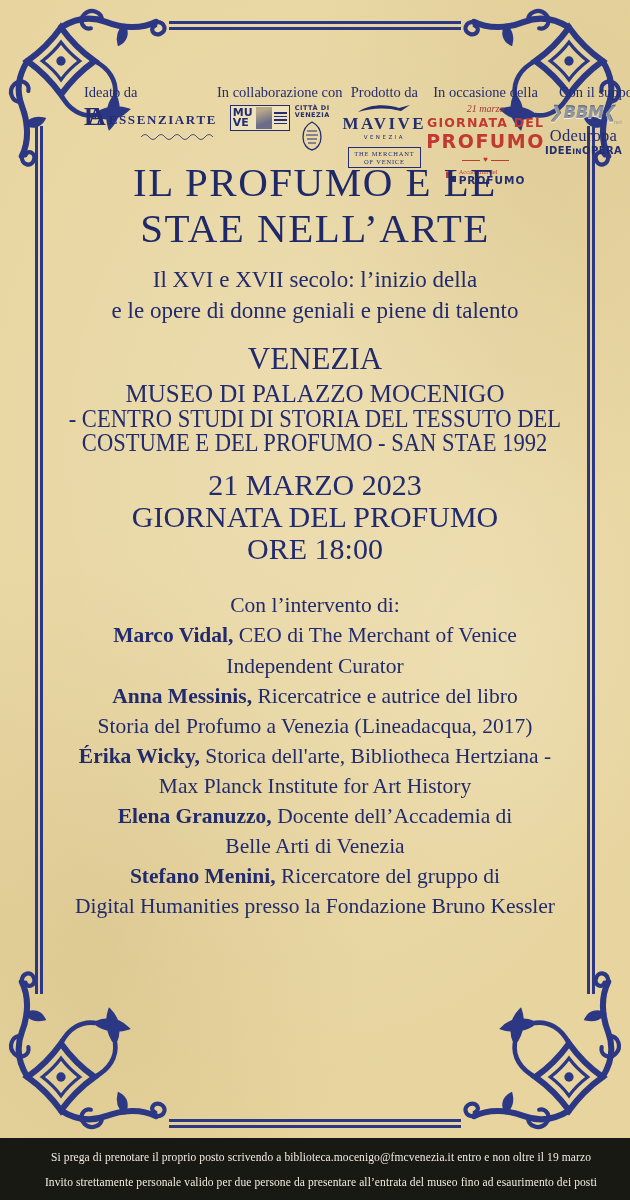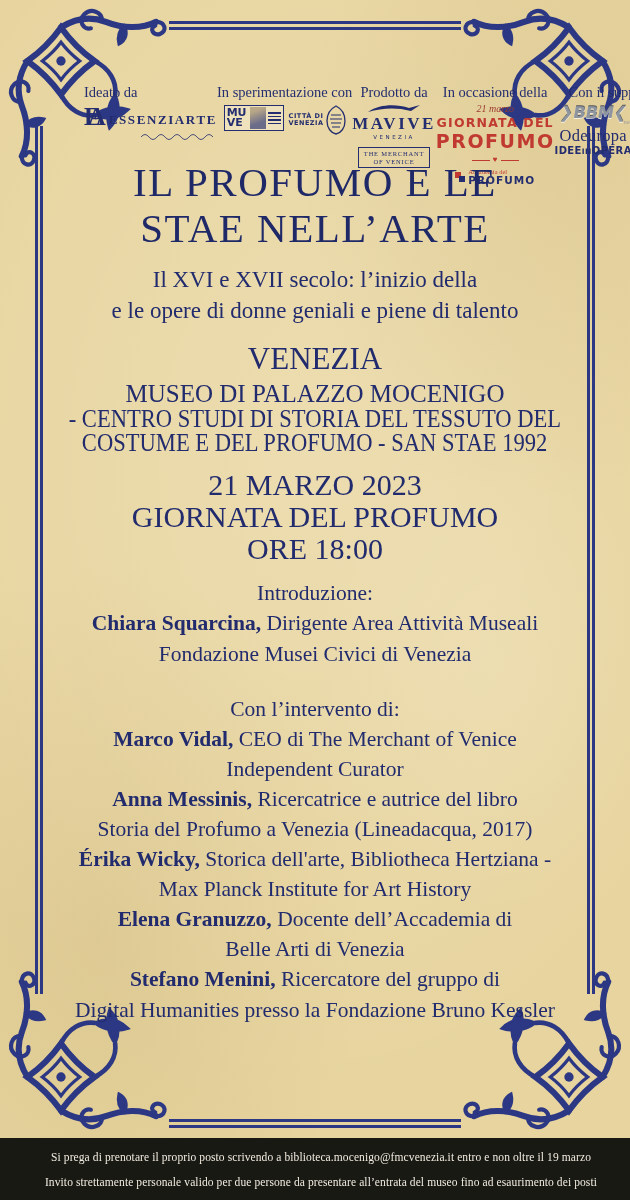--- a/index.html
+++ b/index.html
@@ -45,21 +45,21 @@
   .ess-name{font-size:13px;letter-spacing:1.6px;margin-left:3px;font-weight:bold;}
   .ess-tag{align-self:flex-end;margin-top:1px;}
 
   
   .muve-row{display:flex;gap:5px;align-items:flex-start;margin-top:2px;}
   .muve-box{display:flex;border:1.5px solid #232d6f;padding:1px;gap:2px;align-items:stretch;background:rgba(255,255,255,.25);}
   .muve-letters{font-family:"DejaVu Sans",sans-serif;font-weight:bold;font-size:11px;line-height:10px;padding:1px 1px;}
   .muve-img{width:16px;background:linear-gradient(160deg,#b9a887 20%,#6b6c8a 70%);}
   .muve-lines{display:flex;flex-direction:column;justify-content:center;gap:2px;padding-right:1px;}
   .muve-lines i{display:block;width:13px;height:1.5px;background:#232d6f;}
-  .citta-col{display:flex;flex-direction:row;align-items:center;gap:2px;}
+  .citta-col{display:flex;flex-direction:column;align-items:center;gap:2px;}
   .citta{font-family:"DejaVu Sans",sans-serif;font-size:6.5px;font-weight:bold;letter-spacing:.5px;line-height:7px;text-align:center;}
 
   
   .mavive-name{font-size:17px;font-weight:bold;letter-spacing:2.5px;line-height:16px;}
   .mavive-sub{font-family:"DejaVu Sans",sans-serif;font-size:5.5px;letter-spacing:2.5px;line-height:7px;}
   .merchant-box{border:1px solid #232d6f;padding:2px 5px;margin-top:4px;text-align:center;}
   .merchant-box div{font-size:6.5px;letter-spacing:.8px;line-height:7.5px;}
 
   
   .occ-script{font-style:italic;font-size:10px;color:#9c3a30;line-height:10px;margin-top:1px;text-align:right;}
@@ -164,21 +164,21 @@
       <span class="ess-name">ESSENZIARTE</span>
     </div>
     <svg class="ess-tag" width="80" height="10">
       <path d="M4 6 q4 -5 8 0 t8 0 t8 0 t8 0 t8 0 t8 0 t8 0 t8 0 t8 0" stroke="#232d6f" fill="none" stroke-width="0.8"></path>
     </svg>
   </div>
 
   <div class="lg-sep"></div>
 
   <div class="lg">
-    <div class="lg-heading">In sperimentazione con</div>
+    <div class="lg-heading">In collaborazione con</div>
     <div class="muve-row">
       <div class="muve-box">
         <div class="muve-letters">
             <div>MU</div>
             <div>VE</div>
           </div>
         <div class="muve-img"></div>
         <div class="muve-lines">
             <i></i>
             <i></i>
@@ -291,25 +291,20 @@
     <div class="venue-line"><span class="venue-cond">- CENTRO STUDI DI STORIA DEL TESSUTO DEL</span></div>
     <div class="venue-line"><span class="venue-cond">COSTUME E DEL PROFUMO - SAN STAE 1992</span></div>
   </div>
 
   <div class="event">
     <div class="line">21 MARZO 2023</div>
     <div class="line">GIORNATA DEL PROFUMO</div>
     <div class="line">ORE 18:00</div>
   </div>
 
-  <div class="intro">
-    <div class="line">Introduzione:</div>
-    <div class="line"><b>Chiara Squarcina,</b><span> Dirigente Area Attività Museali</span></div>
-    <div class="line">Fondazione Musei Civici di Venezia</div>
-  </div>
 
   <div class="speakers">
     <div class="line">Con l’intervento di:</div>
 
     <div class="line"><b>Marco Vidal,</b><span> CEO di The Merchant of Venice</span></div>
 
     <div class="line">Independent Curator</div>
 
     <div class="line"><b>Anna Messinis,</b><span> Ricercatrice e autrice del libro</span></div>
     <div class="line">Storia del Profumo a Venezia (Lineadacqua, 2017)</div>

